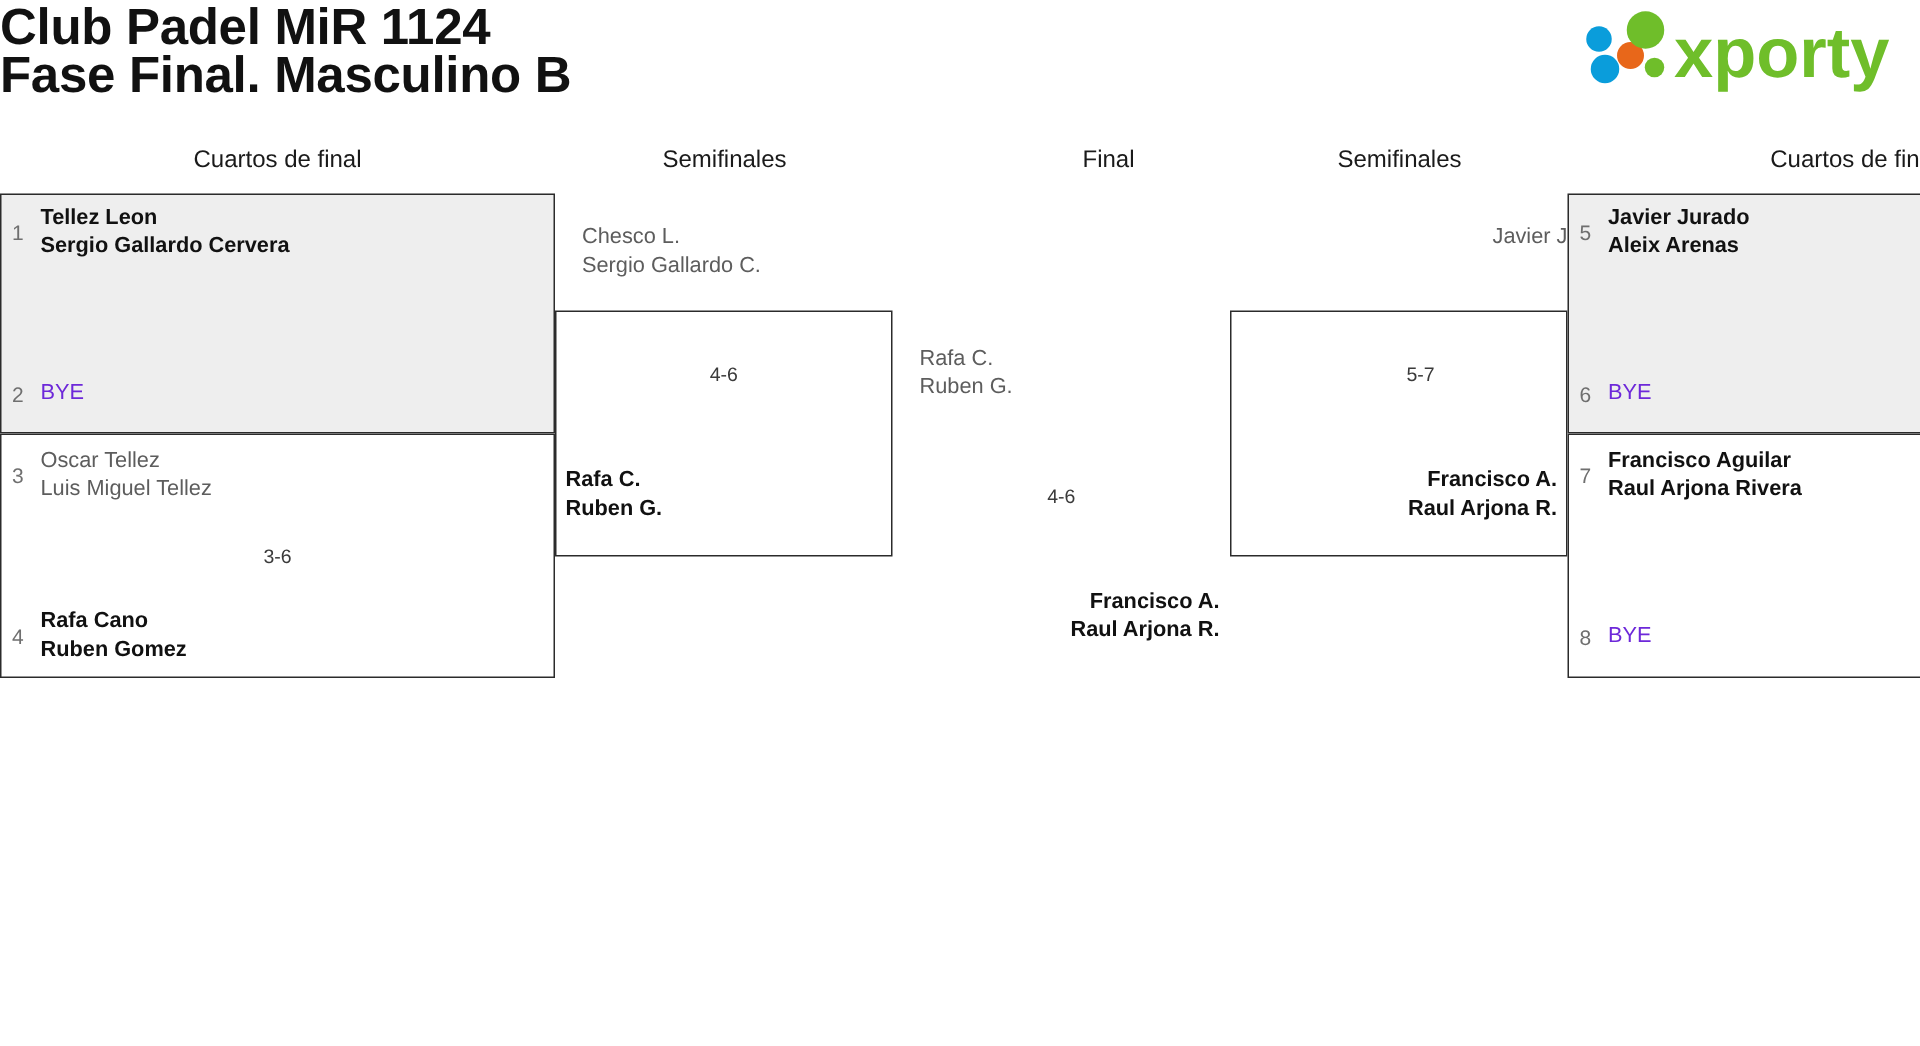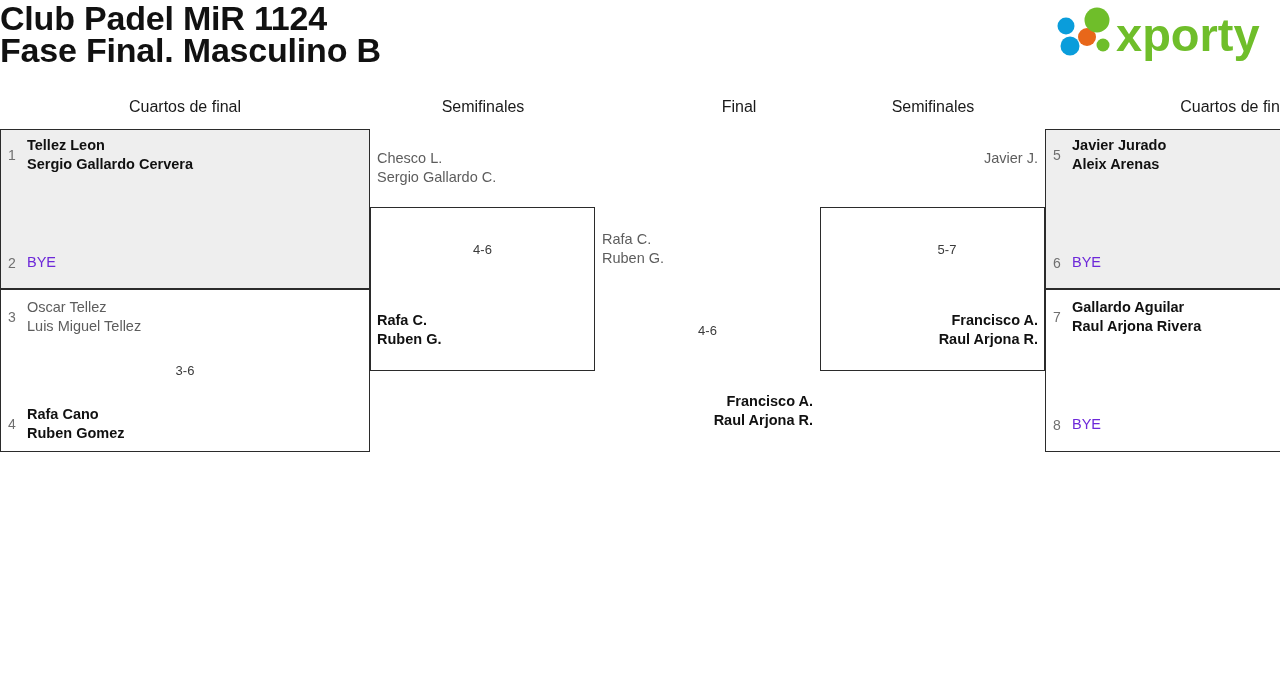--- a/index.html
+++ b/index.html
@@ -94,21 +94,21 @@
 
   
   .team-label {
     position: absolute;
     font-size: 14.5px;
     line-height: 19px;
     white-space: nowrap;
   }
   .team-label .nm { display: block; }
   .team-label.winner { font-weight: 700; color: #111111; }
-  .team-label.loser  { font-weight: 400; color: #5d5d5d; }
+  .team-label.loser  { font-weight: 400; color: #5d5d5d; margin-left: 11px; }
   .team-label.align-right { text-align: right; }
 
   
   .score {
     position: absolute;
     font-size: 13px;
     line-height: 19px;
     color: #3b3b3b;
     font-weight: 400;
     text-align: center;
@@ -231,21 +231,21 @@
   <span class="names">
     <span class="nm">BYE</span>
   </span>
 </div>
 
 <div class="seed-box" style="left:1045px; top:289px; width:370px; height:163px;"></div>
 
 <div class="team-row winner" style="left:1053px; top:298px;">
   <span class="seed-num">7</span>
   <span class="names">
-    <span class="nm">Gallardo Aguilar</span>
+    <span class="nm">Francisco Aguilar</span>
     <span class="nm">Raul Arjona Rivera</span>
   </span>
 </div>
 
 <div class="team-row bye" style="left:1053px; top:415px;">
   <span class="seed-num">8</span>
   <span class="names">
     <span class="nm">BYE</span>
   </span>
 </div>

